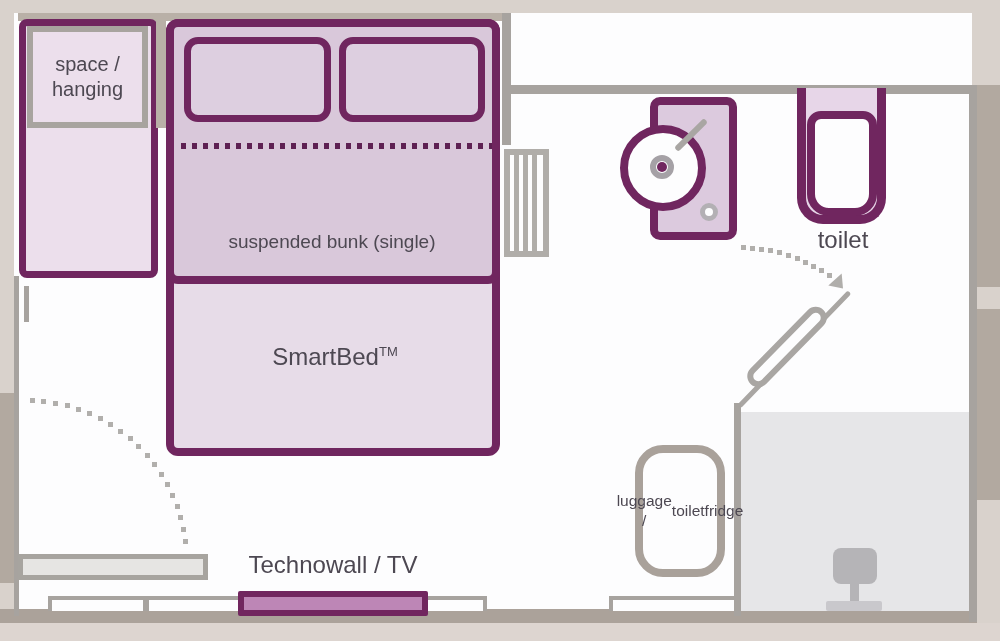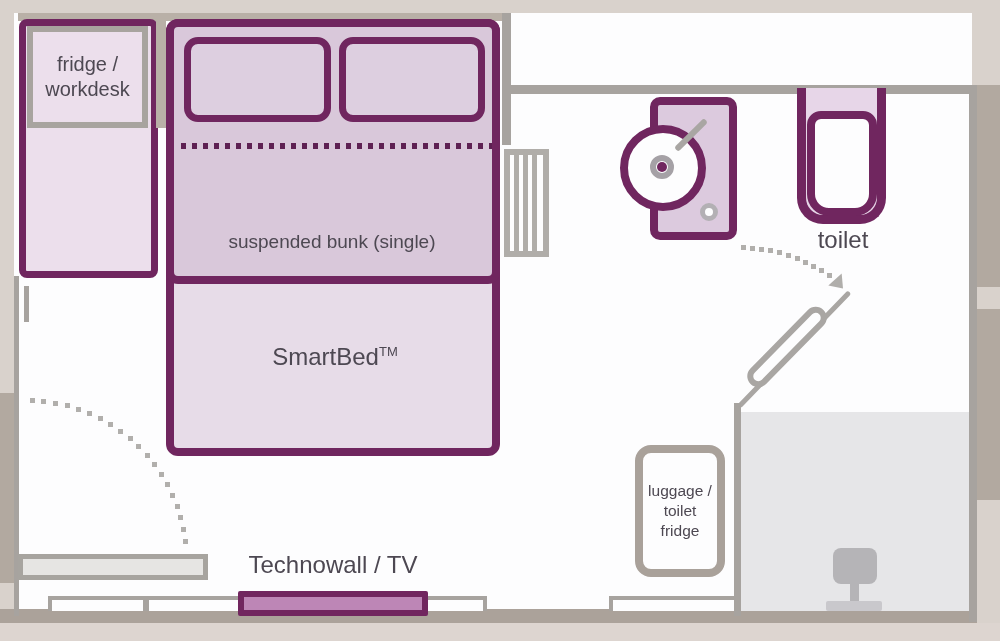--- a/index.html
+++ b/index.html
@@ -87,22 +87,22 @@
              border-right:9px solid transparent;border-top:12px solid #b0aeab;
              transform:rotate(-42deg);}
   .shower-left-wall{left:734px;top:403px;width:7px;height:213px;background:#a7a39f;}
   .shower-fill{left:741px;top:412px;width:228px;height:199px;background:#e6e6e8;}
   .shower-label{left:764px;top:462px;width:180px;font-size:26px;line-height:28px;}
   .shower-head{left:833px;top:548px;width:44px;height:36px;background:#b5b4b7;border-radius:8px;}
   .shower-stem{left:850px;top:583px;width:9px;height:20px;background:#b5b4b7;}
   .shower-base{left:826px;top:601px;width:56px;height:10px;background:#c9c8cc;border-radius:2px;}
 
   .luggage{left:635px;top:445px;width:90px;height:132px;background:#fdfdfe;
-           border:8px solid #a9a19a;border-radius:16px;
-           display:flex;flex-direction:column;align-items:center;justify-content:center;
+           border:8px solid #a9a19a;border-radius:28px;
+           display:flex;align-items:center;justify-content:center;
            font-size:15.5px;line-height:20px;text-align:center;}
 
   .arc-dot{position:absolute;width:5px;height:5px;background:#b1afac;}
 </style>
 </head>
 <body>
 
 <div id="scene">
 
   <div class="abs room-white"></div>
@@ -141,22 +141,22 @@
       <span class="arc-dot" style="left: 170.107px; top: 492.788px;"></span>
       <span class="arc-dot" style="left: 174.551px; top: 503.83px;"></span>
       <span class="arc-dot" style="left: 178.161px; top: 515.171px;"></span>
       <span class="arc-dot" style="left: 180.918px; top: 526.75px;"></span>
       <span class="arc-dot" style="left: 182.807px; top: 538.501px;"></span>
     </div>
   <div class="abs entry-leaf"></div>
 
   <div class="abs fridge-unit"></div>
   <div class="abs desk">
-    <span>fridge /</span>
-    <span>workdesk</span>
+    <span>space /</span>
+    <span>hanging</span>
   </div>
   <div class="abs taupe-sliver"></div>
 
   <div class="abs bed-unit"></div>
   <div class="abs bunk-overlay"></div>
   <div class="abs pillow pillow-left"></div>
   <div class="abs pillow pillow-right"></div>
   <div class="abs bunk-dots"></div>
   <div class="lbl bunk-label">suspended bunk (single)</div>
   <div class="lbl smartbed-label">

